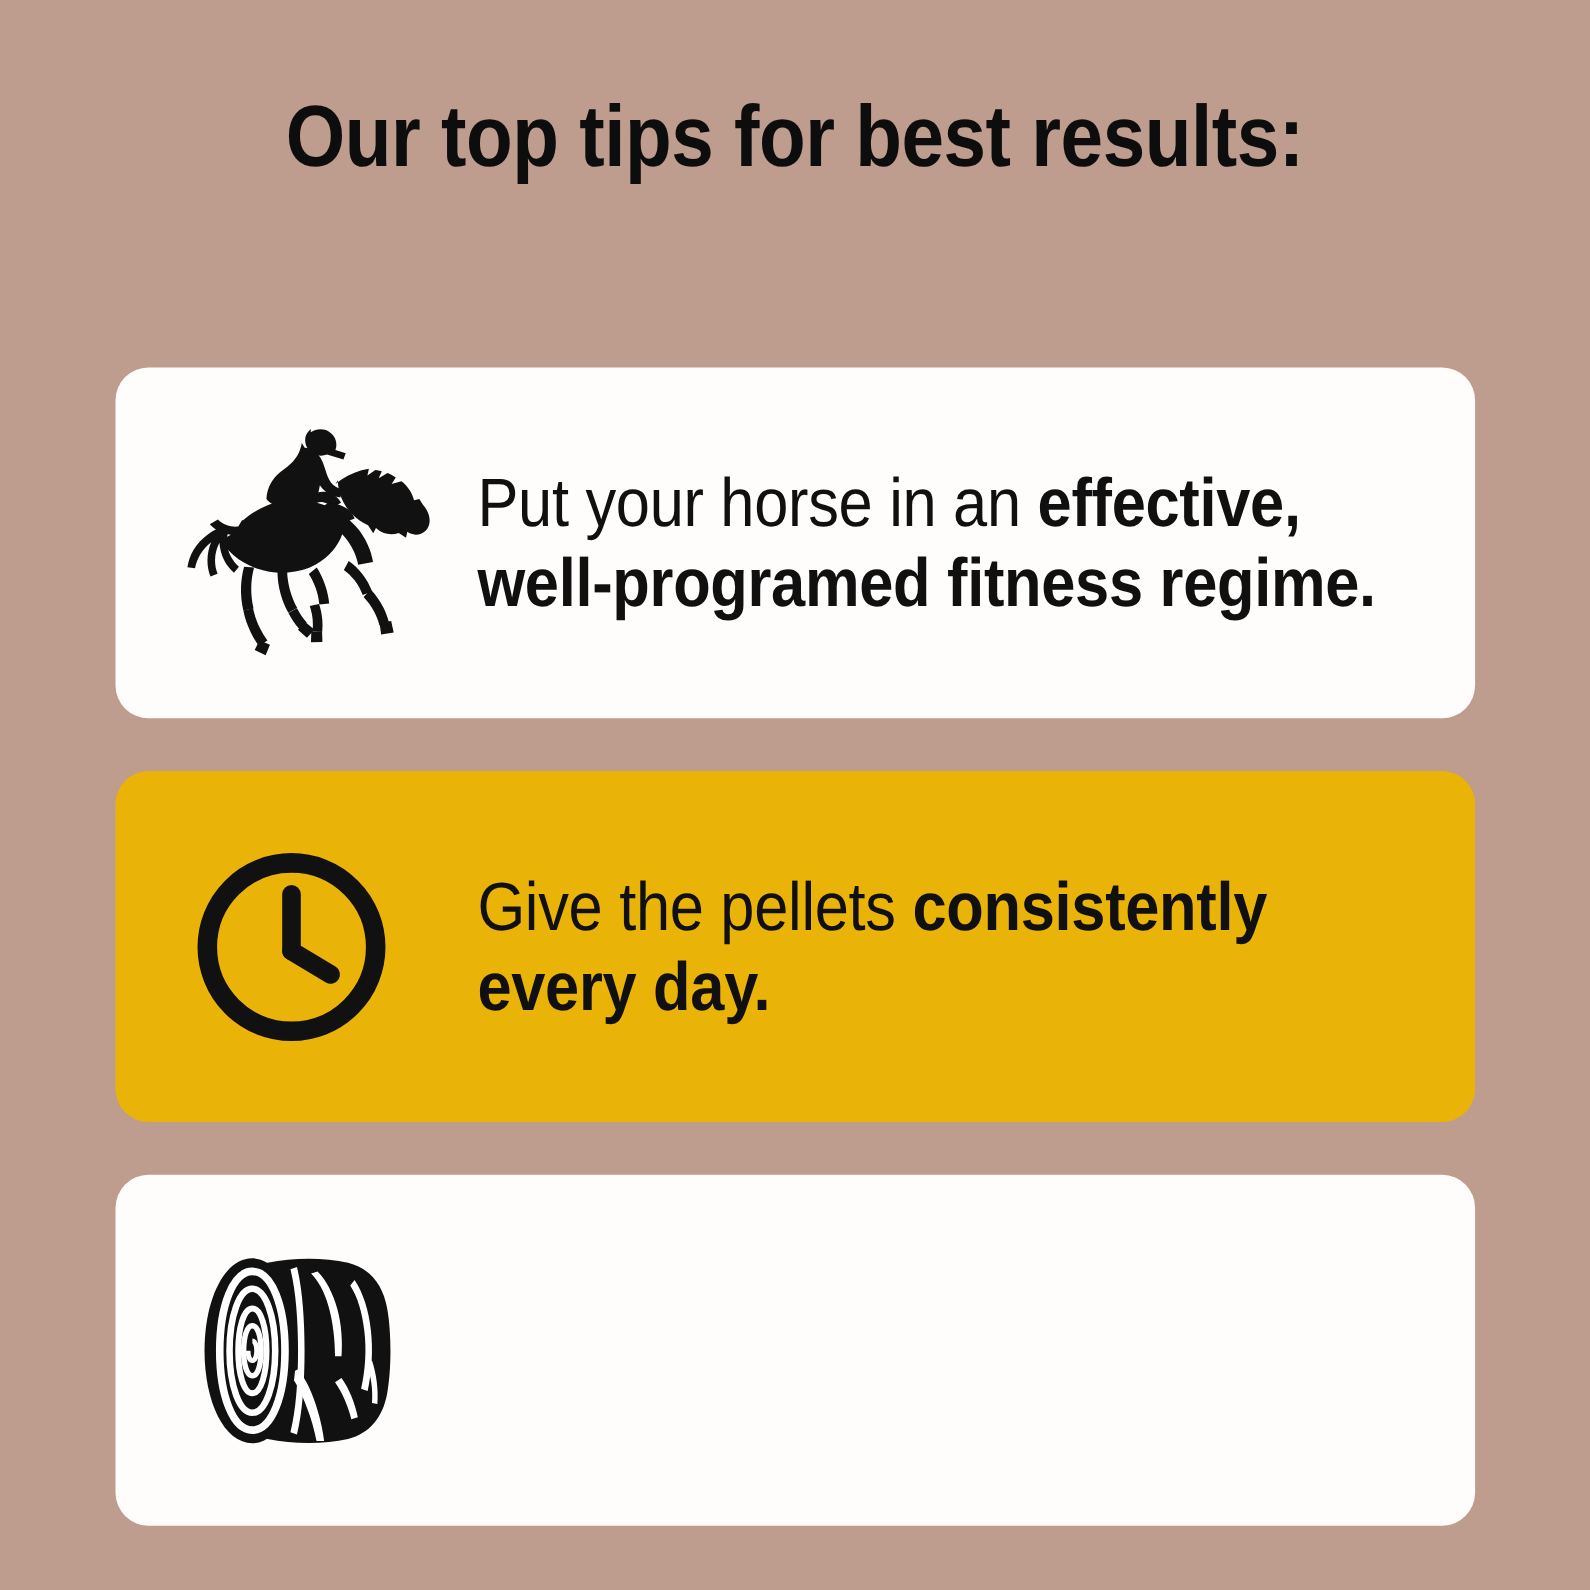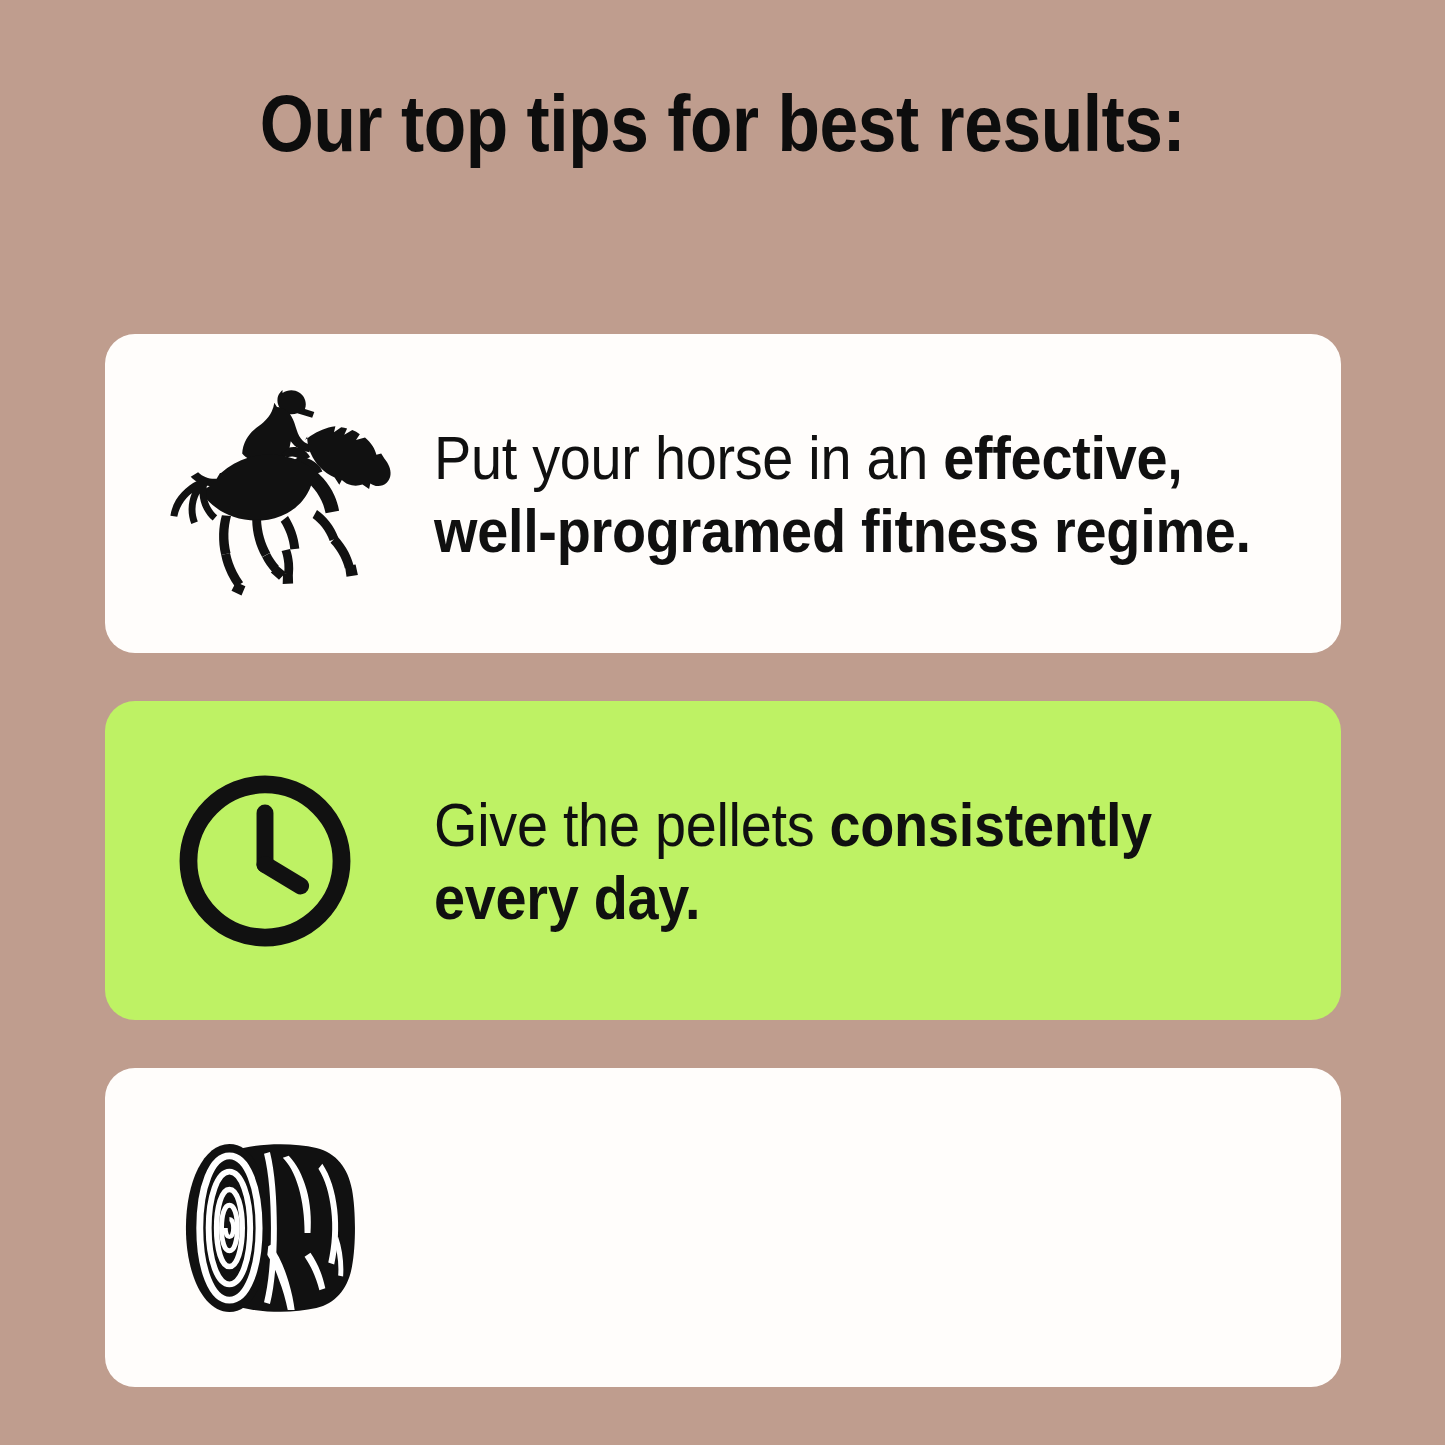--- a/index.html
+++ b/index.html
@@ -141,21 +141,21 @@
           <span class="tip-line">
             <span>Put your horse in an </span><b>effective,</b>
           </span>
           <span class="tip-line">
             <span></span><b>well-programed fitness regime.</b>
           </span>
         </div>
       </div>
     </div>
 
-    <div class="tip-card" style="background: #bef264;">
+    <div class="tip-card" style="background: #eab308;">
       <div class="icon-col">
         <svg class="icon-clock" viewBox="0 0 100 100" aria-hidden="true">
           <circle cx="50" cy="50" r="43" fill="none" stroke="#111111" stroke-width="10"></circle>
           <path d="M50 23 L50 52" stroke="#111111" stroke-width="9.5" stroke-linecap="round" fill="none"></path>
           <path d="M50 52 L70 64" stroke="#111111" stroke-width="9.5" stroke-linecap="round" fill="none"></path>
         </svg>
       </div>
       <div class="text-col">
         <div class="tip-text">
           <span class="tip-line">

